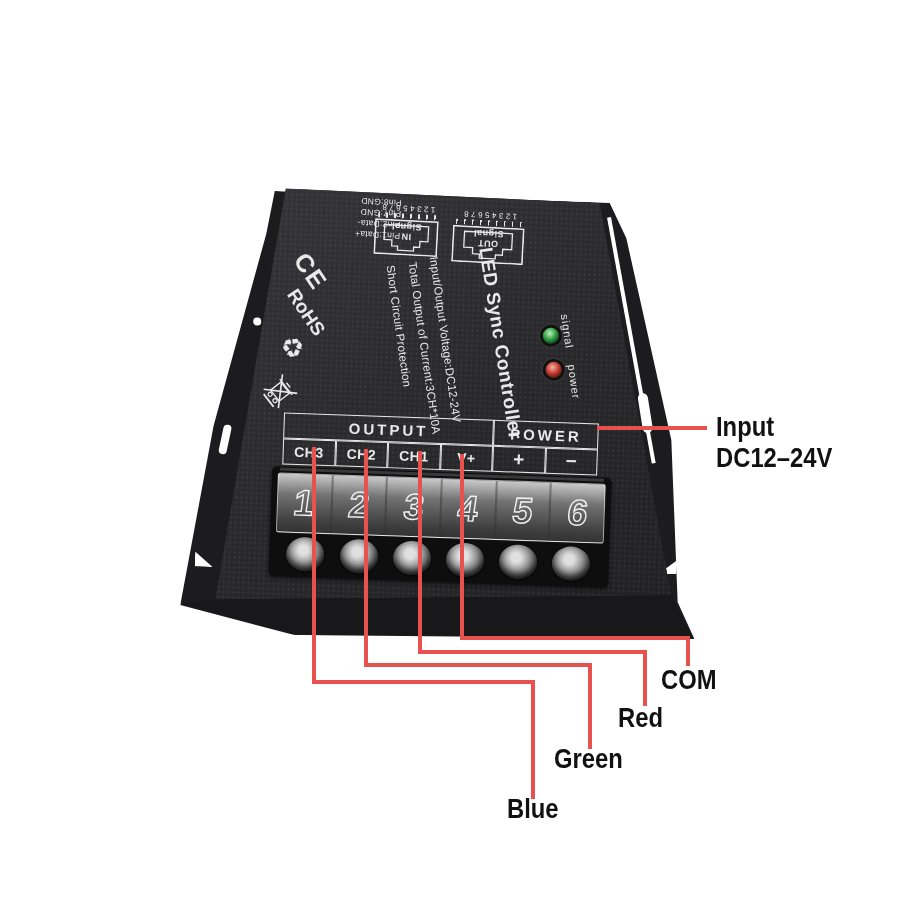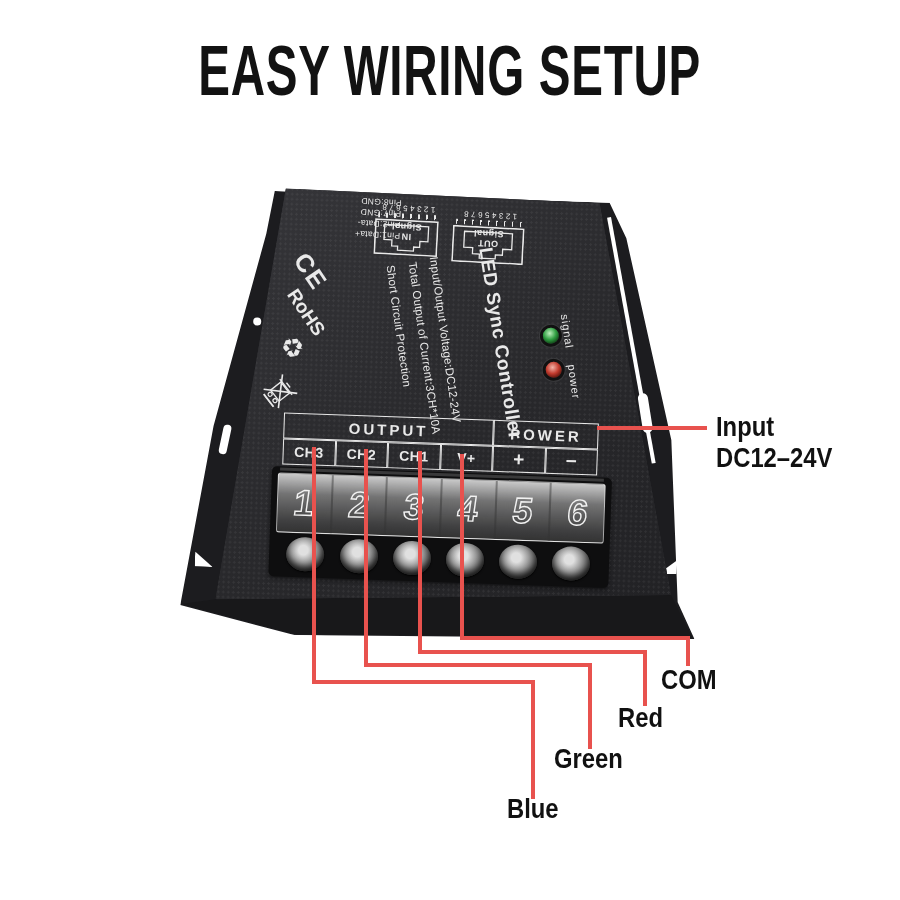--- a/index.html
+++ b/index.html
@@ -77,23 +77,20 @@
   
   .cline{position:absolute;background:var(--callout-line);z-index:20;}
   .clabel{position:absolute;z-index:21;font-size:28px;font-weight:bold;color:#111;
           transform:scaleX(.85);transform-origin:left top;white-space:nowrap;line-height:31px;}
 </style>
 </head>
 <body>
 
 <div class="stage">
 
-  <div class="title-wrap">
-    <span class="title">EASY WIRING SETUP</span>
-  </div>
 
   <div class="device">
     <div class="plate"></div>
     <div class="case-side"></div>
 
     <div class="hole" style="left:78px;top:142px;width:8px;height:8px;border-radius:50%;"></div>
     <div class="hole" style="left:50px;top:250px;width:8px;height:30px;border-radius:4px;transform:rotate(10deg);"></div>
     <div class="hole" style="left:468px;top:204px;width:10px;height:40px;border-radius:5px;transform:rotate(-11deg);"></div>
     <div class="hole" style="left:492px;top:370px;width:18px;height:14px;clip-path:polygon(0 100%,100% 0,100% 100%);"></div>
     <div class="hole" style="left:28px;top:378px;width:18px;height:15px;clip-path:polygon(0 0,100% 100%,0 100%);"></div>

